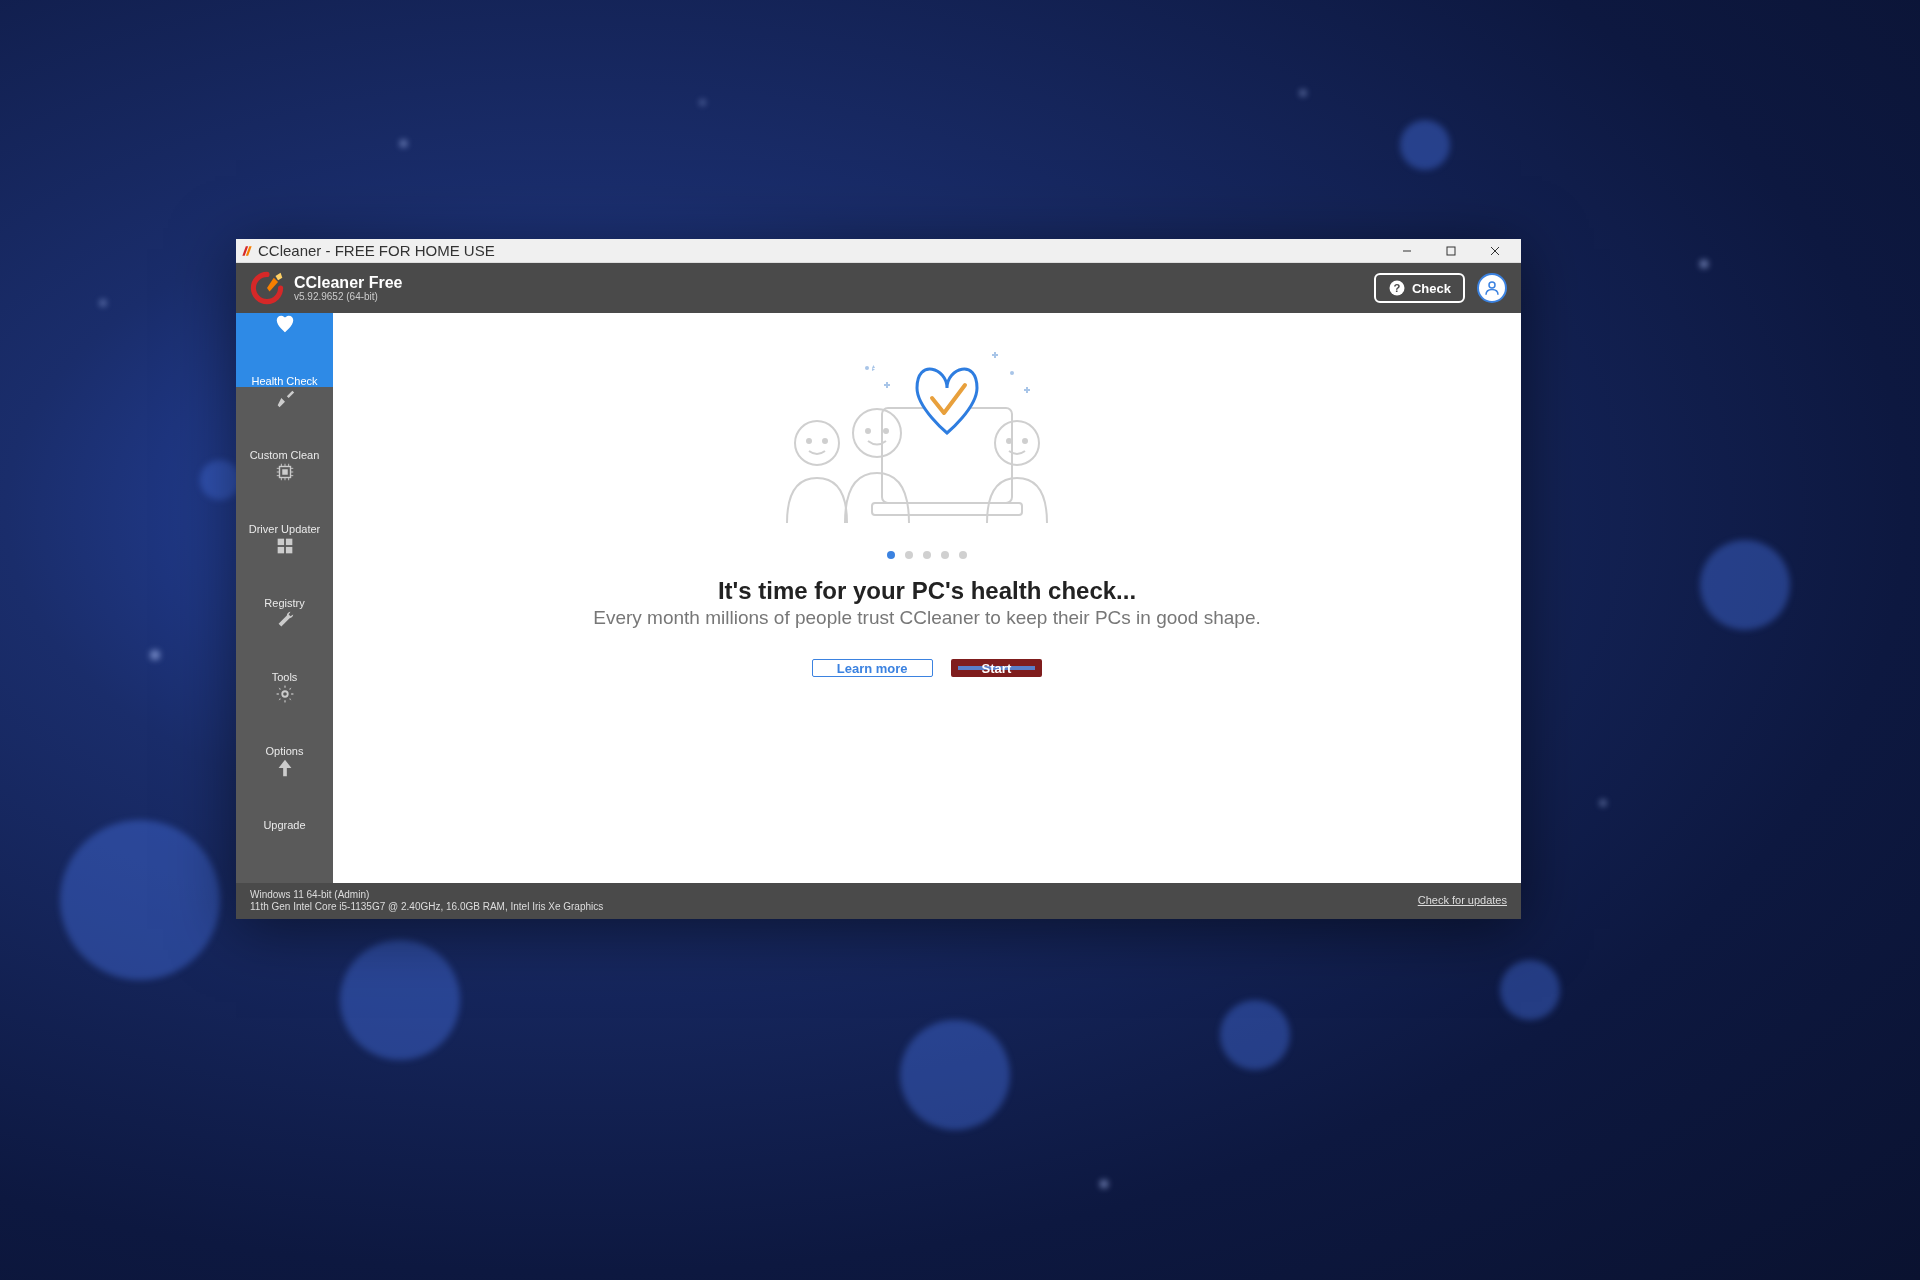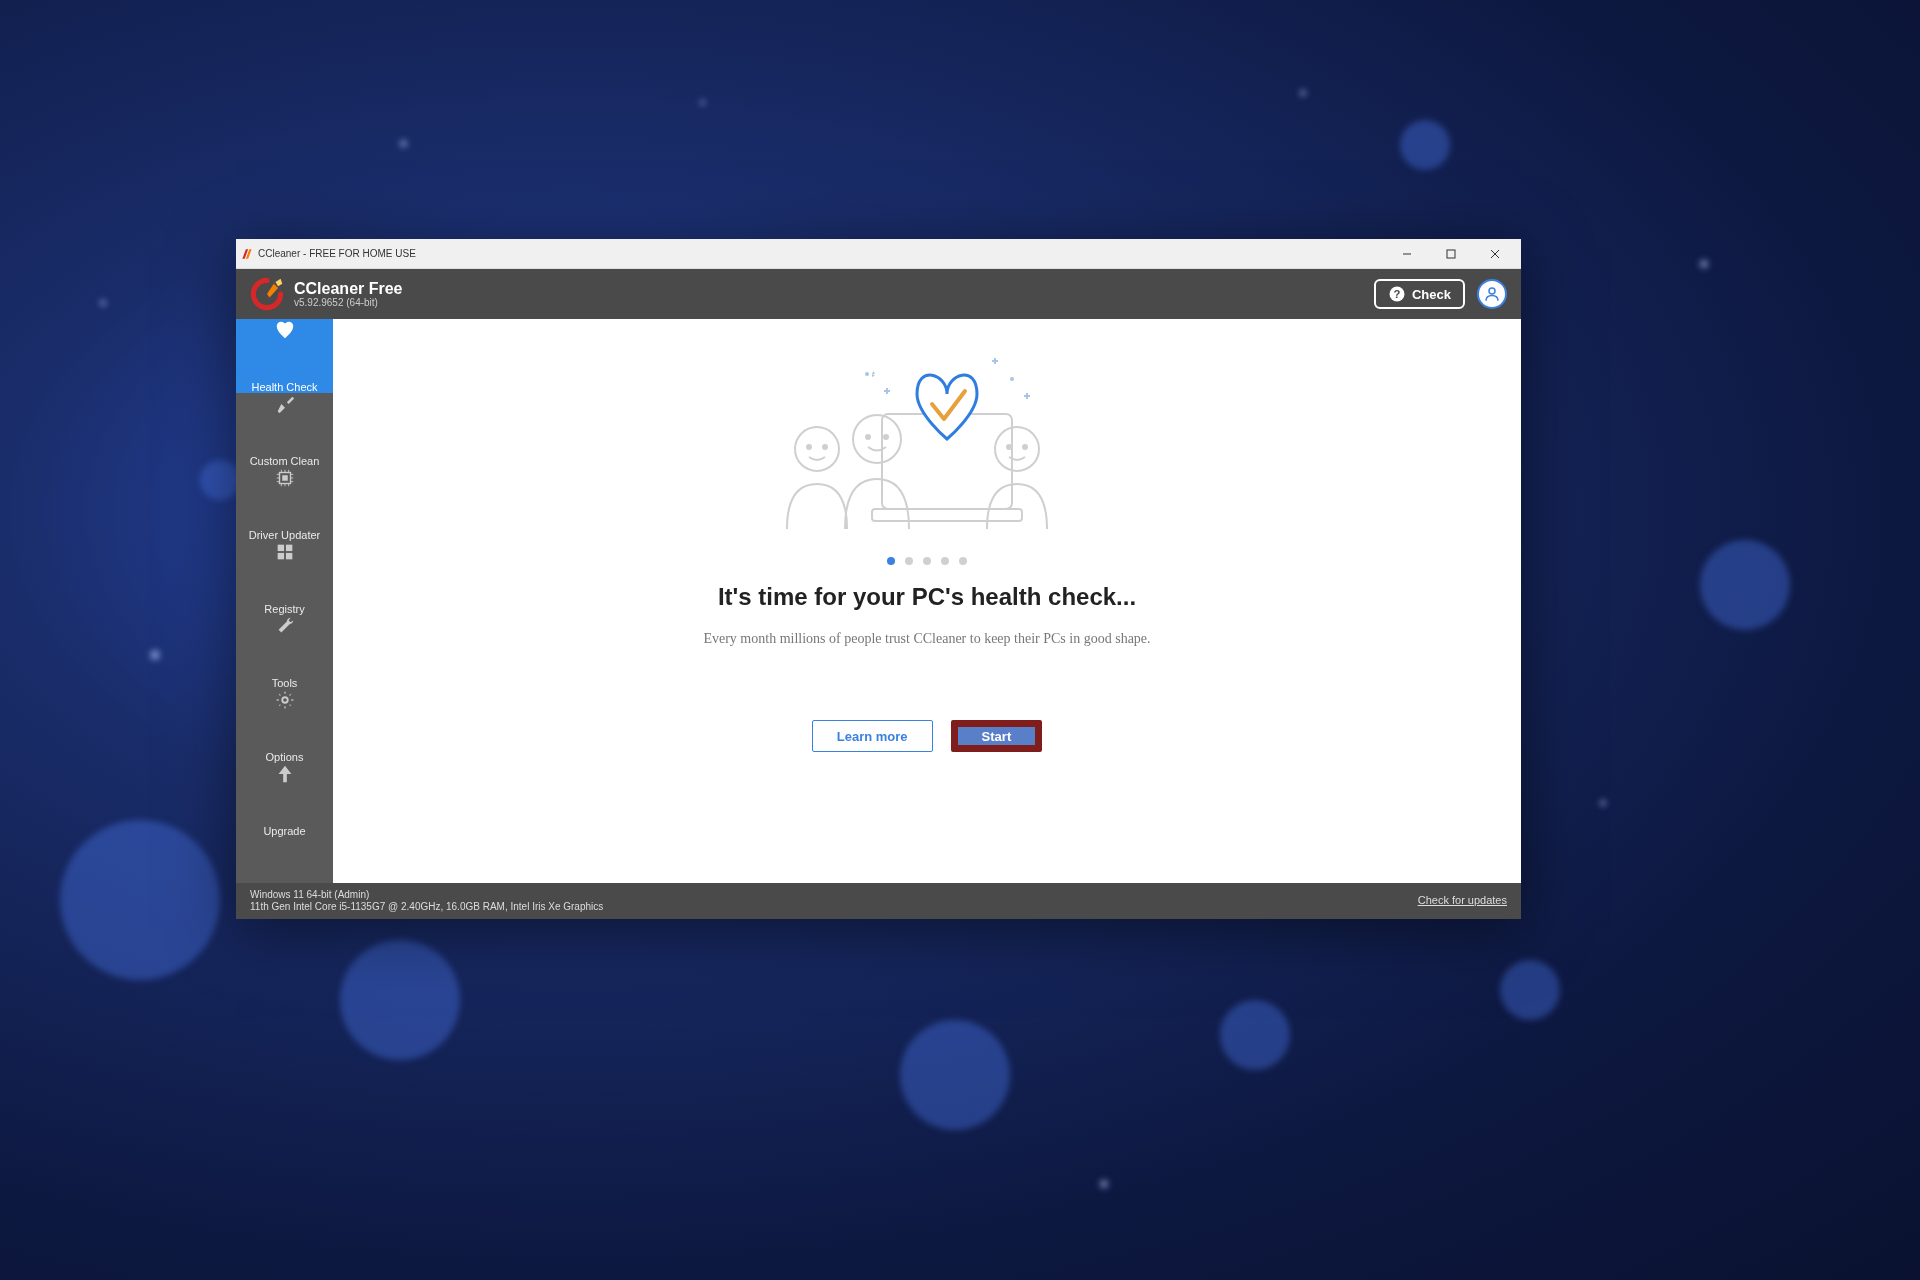--- a/index.html
+++ b/index.html
@@ -18,26 +18,26 @@
     left: 236px;
     top: 239px;
     width: 1285px;
     height: 680px;
     background: #fff;
     box-shadow: 0 10px 60px rgba(0,0,0,0.5);
     display: flex;
     flex-direction: column;
   }
   .title-bar {
-    height: 30px;
+    height: 24px;
     background: #f0f0f0;
     display: flex;
     align-items: center;
     padding: 0 4px;
-    font-size: 10px;
+    font-size: 15px;
     color: #333;
     border-bottom: 1px solid #ddd;
   }
   .title-bar .tb-left { display: flex; align-items: center; gap: 4px; }
   .title-bar .tb-icon { width: 14px; height: 14px; }
   .title-bar .tb-controls { margin-left: auto; display: flex; }
   .title-bar .tb-btn { width: 44px; height: 24px; display: flex; align-items: center; justify-content: center; color: #333; }
   .app-header {
     height: 50px;
     background: #4a4a4a;
@@ -78,23 +78,23 @@
     cursor: pointer;
   }
   .sidebar-item.active { background: #2e8ae6; color: #fff; }
   .sidebar-item svg { width: 22px; height: 22px; }
   .main { flex: 1; background: #fff; display: flex; flex-direction: column; align-items: center; }
   .illustration { width: 340px; height: 230px; }
   .carousel-dots { display: flex; gap: 10px; margin-top: 8px; }
   .carousel-dots .dot { width: 8px; height: 8px; border-radius: 50%; background: #d0d0d0; }
   .carousel-dots .dot.active { background: #3b82e0; }
   .headline { font-size: 24px; font-weight: 700; color: #222; margin-top: 18px; }
-  .subtext { font-size: 14px; color: #777; margin-top: 20px; font-family: Liberation Serif, serif; }
+  .subtext { font-size: 19px; color: #777; margin-top: 2px; }
   .button-row { display: flex; gap: 18px; margin-top: 30px; }
-  .btn { height: 32px; padding: 0 24px; font-size: 13px; font-weight: 600; border-radius: 2px; display:flex; align-items:center; justify-content:center; cursor:pointer;margin-top:43px; }
+  .btn { height: 18px; padding: 0 24px; font-size: 13px; font-weight: 600; border-radius: 2px; display:flex; align-items:center; justify-content:center; cursor:pointer; }
   .btn-outline { border: 1px solid #3b82e0; color: #3b82e0; background: #fff; }
   .btn-primary { background: #5a7fc9; color: #fff; border: 7px solid #7f1d1d; min-width:90px; }
   .status-bar {
     height: 36px;
     background: #4a4a4a;
     display: flex;
     align-items: center;
     padding: 0 14px;
     color: #ddd;
     font-size: 10px;

